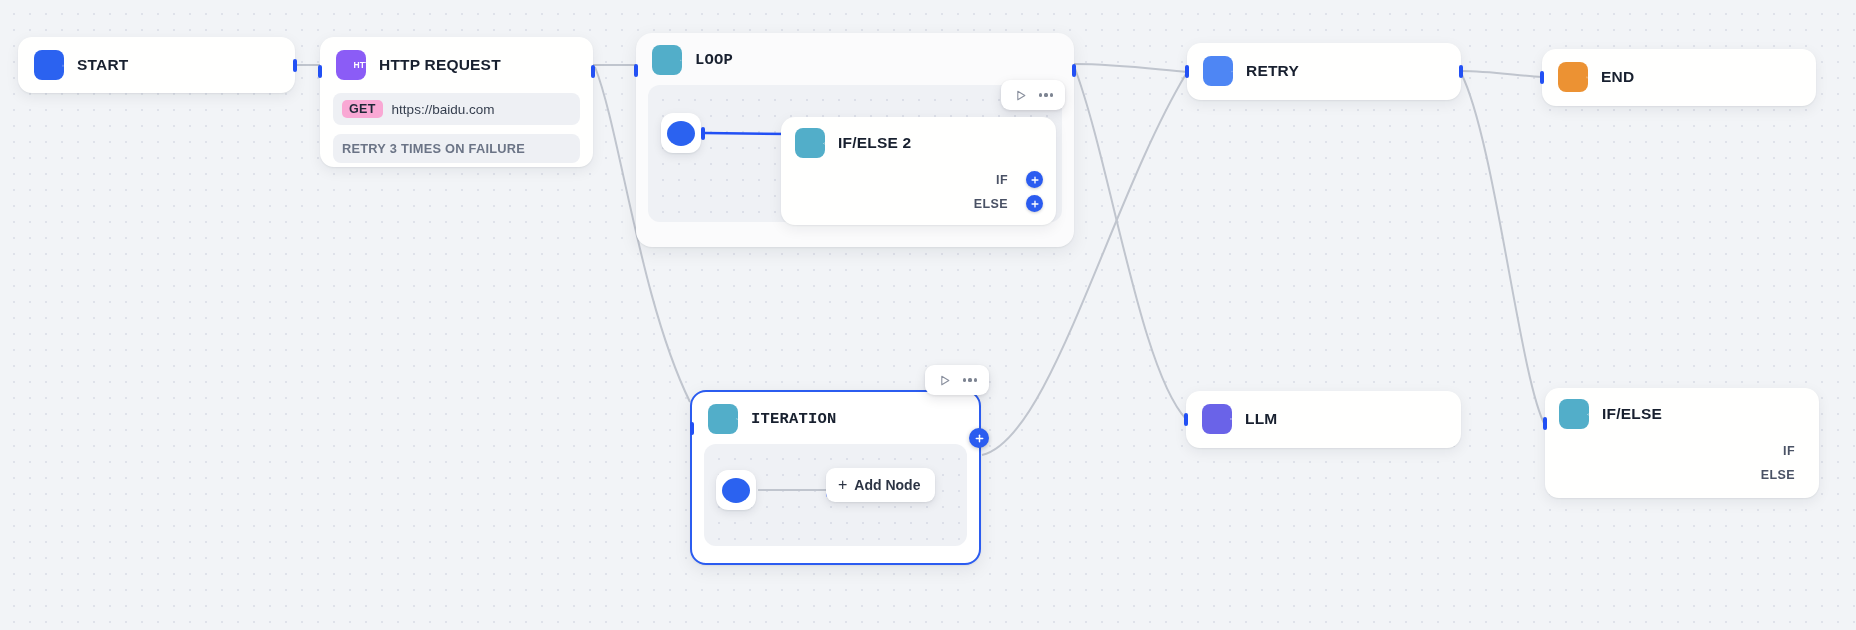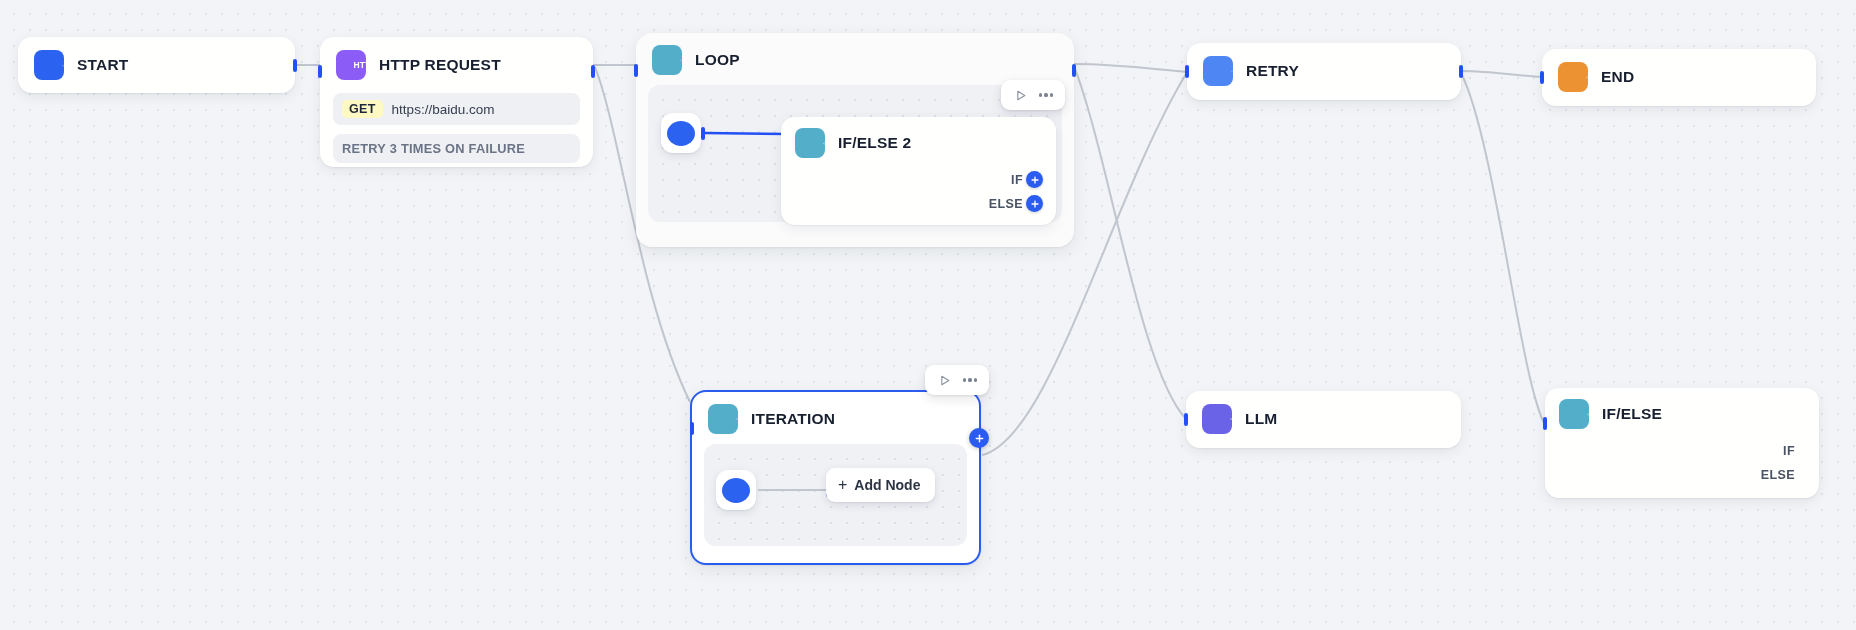--- a/index.html
+++ b/index.html
@@ -73,41 +73,41 @@
   .http-field {
     margin: 0 13px 9px 13px;
     background: #eef0f4;
     border-radius: 8px;
     padding: 7px 9px;
     display: flex; align-items: center; gap: 9px;
     font-size: 13.5px;
     color: #2d3748;
   }
   .method-badge {
-    background: #fef9c3;
+    background: #f9a8d4;
     border-radius: 5px;
     padding: 2px 7px;
     font-size: 12.5px;
     font-weight: 700;
     color: #1e2737;
     letter-spacing: .3px;
   }
   .http-url { color: #353e4e; font-size: 13.5px; }
   .retry-row {
     font-size: 12.8px;
     font-weight: 600;
     color: #6b7486;
     letter-spacing: .25px;
   }
 
   
   .branch-rows { padding: 4px 13px 13px 13px; }
   .branch-row {
     display: flex; align-items: center; justify-content: flex-end;
-    gap: 3px;
+    gap: 18px;
     height: 23px;
     margin-bottom: 1px;
   }
   .branch-label {
     font-size: 12.5px;
     font-weight: 700;
     color: #4a5265;
     letter-spacing: .4px;
   }
   .plus-btn {
@@ -130,20 +130,21 @@
     border-radius: 16px;
     box-shadow: 0 1px 2px rgba(16,24,40,.06), 0 5px 18px rgba(16,24,40,.08);
   }
   .container-node.selected {
     border: 2px solid #2b5cf0;
     background: #ffffff;
   }
   .container-head {
     display: flex; align-items: center; gap: 13px;
     padding: 12px 16px 10px 16px;
+    font-family: Liberation Mono, monospace;
   }
   .container-body {
     position: relative;
     margin: 0 12px 12px 12px;
     border-radius: 12px;
     background: #eff1f5;
     background-image: radial-gradient(circle, #dcdfe8 1.3px, transparent 1.4px);
     background-size: 16px 16px;
     background-position: 7px 7px;
   }

